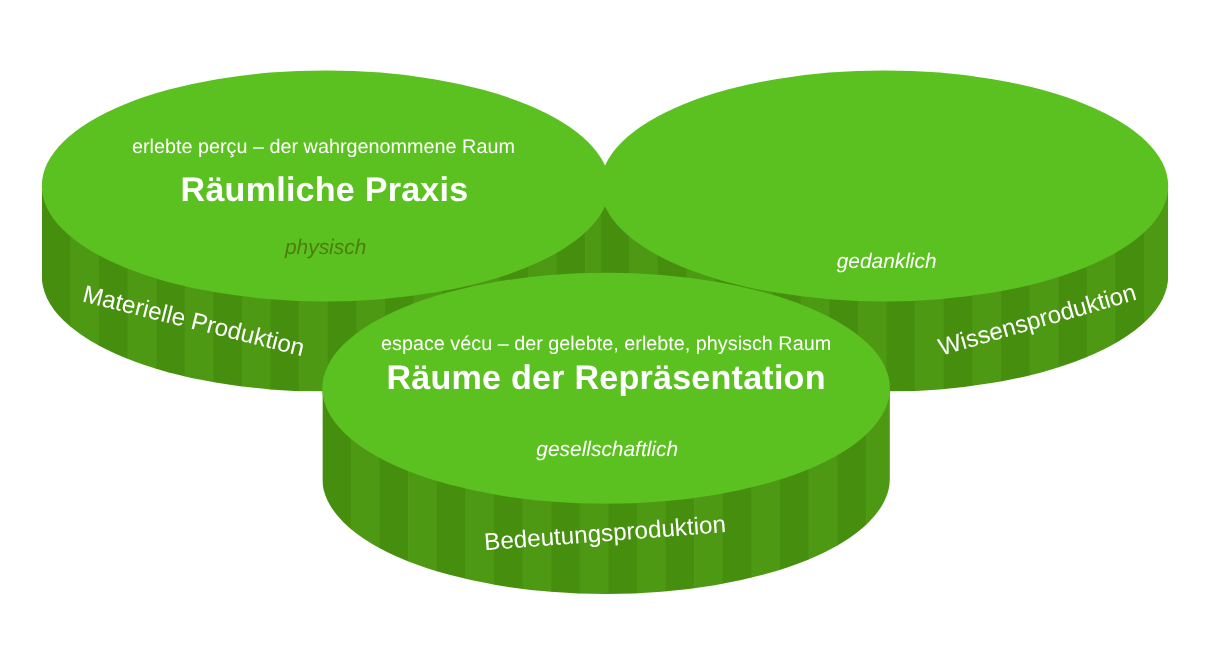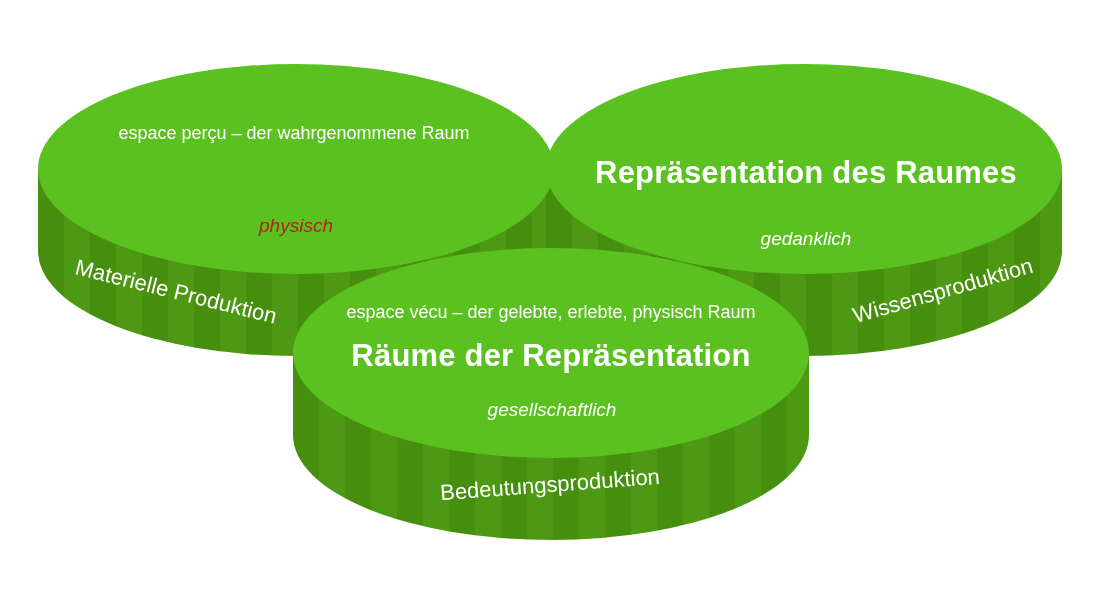--- a/index.html
+++ b/index.html
@@ -37,21 +37,21 @@
   .d0-side  { left: 176px; top: 292px; transform: translate(-50%,-50%) rotate(14deg); }
 
   
   .d1-small { left: 806px; top: 133px; }
   .d1-title { left: 806px; top: 172px; }
   .d1-attr  { left: 806px; top: 238px; }
   .d1-side  { left: 943px; top: 291px; transform: translate(-50%,-50%) rotate(-16deg); }
 
   
   .d2-small { left: 551px; top: 312px; }
-  .d2-title { left: 551px; top: 355px; }
+  .d2-title { left: 551px; top: 343px; }
   .d2-attr  { left: 552px; top: 409px; font-style: italic; }
   .d2-side  { left: 550px; top: 485px; transform: translate(-50%,-50%) rotate(-4.3deg); }
 </style>
 </head>
 <body>
 
 <div class="stage" style="background: rgb(255, 255, 255);">
 
   <svg id="disk-svg" viewBox="0 0 1100 591" aria-hidden="true">
       <defs>
@@ -129,25 +129,25 @@
         <rect x="657" y="351" width="26.6" height="193" fill="#468f0e"></rect>
         <rect x="683" y="351" width="26.6" height="193" fill="#4d9913"></rect>
         <rect x="709" y="351" width="26.6" height="193" fill="#468f0e"></rect>
         <rect x="735" y="351" width="26.6" height="193" fill="#4d9913"></rect>
         <rect x="761" y="351" width="26.6" height="193" fill="#468f0e"></rect>
         <rect x="787" y="351" width="26.6" height="193" fill="#4d9913"></rect>
       </g>
       <ellipse cx="551" cy="353" rx="258" ry="105" fill="#5bc120"></ellipse>
     </svg>
 
-  <div class="lbl lbl-small d0-small" style="color: rgb(255, 255, 255);">espace perçu – der wahrgenommene Raum</div>
-  <div class="lbl lbl-attr d0-attr" style="color: #b91c1c;">physisch</div>
+  <div class="lbl lbl-small d0-small" style="color: rgb(255, 255, 255);">erlebte perçu – der wahrgenommene Raum</div>
+  <div class="lbl lbl-title d0-title" style="color: rgb(255, 255, 255);">Räumliche Praxis</div>
+  <div class="lbl lbl-attr d0-attr" style="color: #4d7c0f;">physisch</div>
   <div class="lbl lbl-side d0-side" style="color: rgb(255, 255, 255);">Materielle Produktion</div>
 
-  <div class="lbl lbl-title d1-title" style="color: rgb(255, 255, 255);">Repräsentation des Raumes</div>
   <div class="lbl lbl-attr d1-attr" style="color: rgb(255, 255, 255);">gedanklich</div>
   <div class="lbl lbl-side d1-side" style="color: rgb(255, 255, 255);">Wissensproduktion</div>
 
   <div class="lbl lbl-small d2-small" style="color: rgb(255, 255, 255);">espace vécu – der gelebte, erlebte, physisch Raum</div>
   <div class="lbl lbl-title d2-title" style="color: rgb(255, 255, 255);">Räume der Repräsentation</div>
   <div class="lbl lbl-attr d2-attr" style="color: rgb(255, 255, 255);">gesellschaftlich</div>
   <div class="lbl lbl-side d2-side" style="color: rgb(255, 255, 255);">Bedeutungsproduktion</div>
 
 </div>
 

